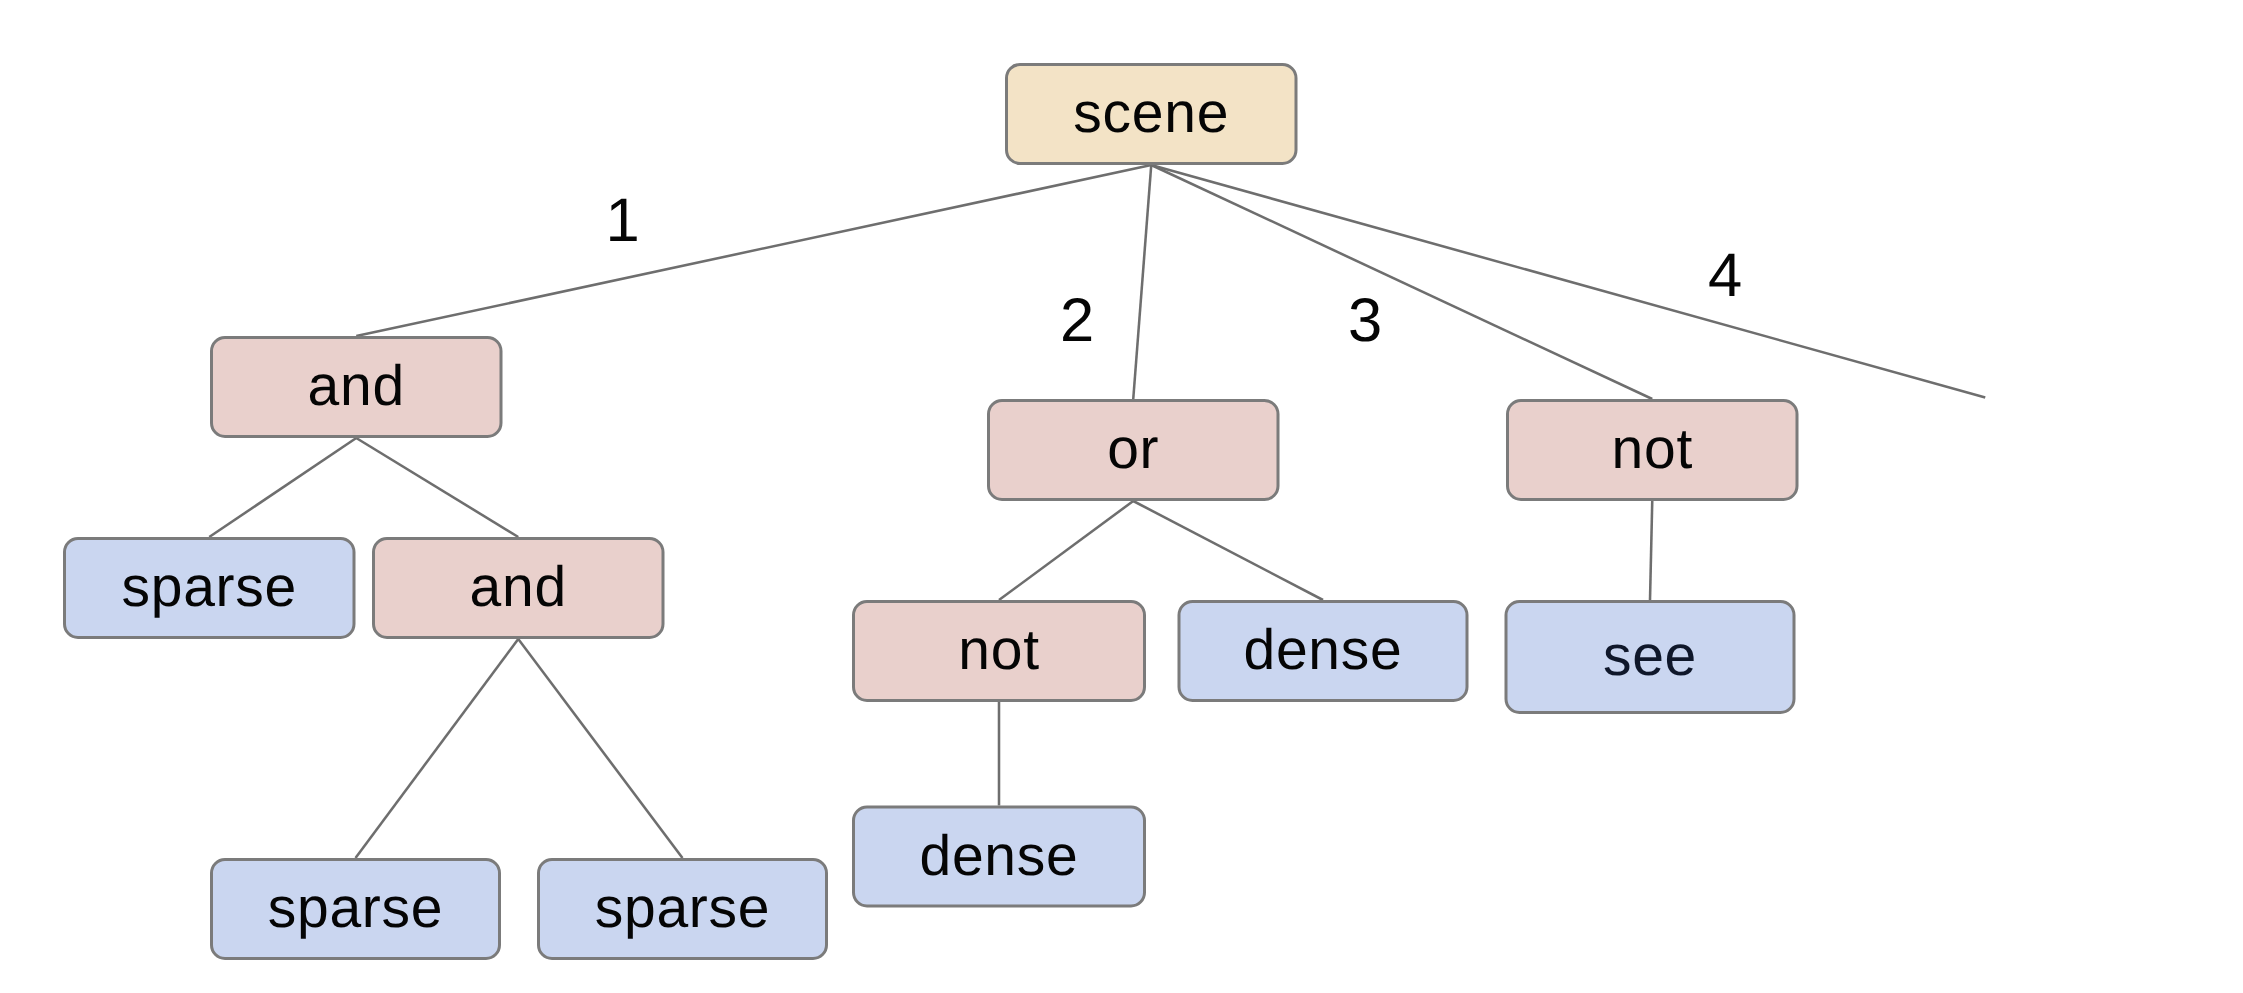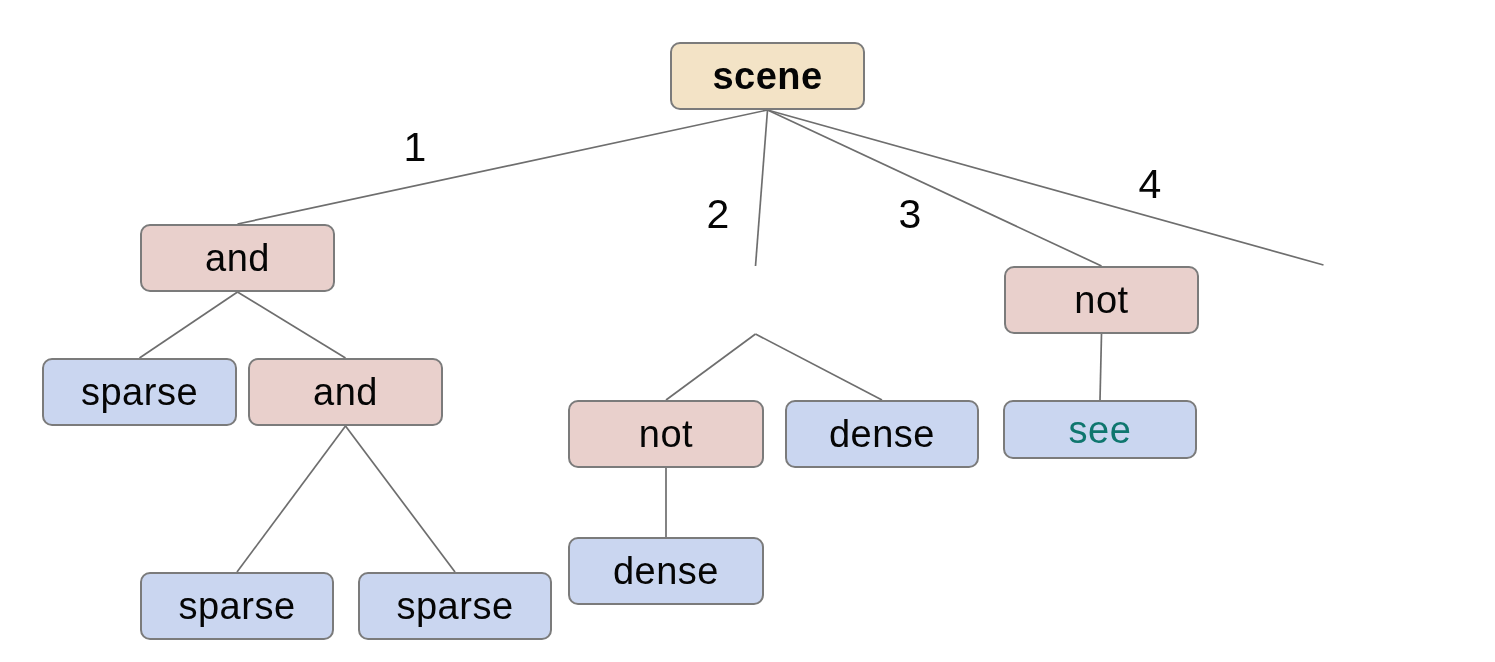--- a/index.html
+++ b/index.html
@@ -63,24 +63,25 @@
       <line x1="345.5" y1="426" x2="455" y2="572" stroke="#6e6e6e" stroke-width="1.7"></line>
       <line x1="755.5" y1="334" x2="666" y2="400" stroke="#6e6e6e" stroke-width="1.7"></line>
       <line x1="755.5" y1="334" x2="882" y2="400" stroke="#6e6e6e" stroke-width="1.7"></line>
       <line x1="666" y1="468" x2="666" y2="537" stroke="#6e6e6e" stroke-width="1.7"></line>
       <line x1="1101.5" y1="334" x2="1100" y2="400" stroke="#6e6e6e" stroke-width="1.7"></line>
     </svg>
 <div class="edge-label" style="left: 415px; top: 147px; color: rgb(5, 5, 5);">1</div>
     <div class="edge-label" style="left: 718px; top: 214px; color: rgb(5, 5, 5);">2</div>
     <div class="edge-label" style="left: 910px; top: 214px; color: rgb(5, 5, 5);">3</div>
     <div class="edge-label" style="left: 1150px; top: 184px; color: rgb(5, 5, 5);">4</div>
-    <div class="node node-root" style="left: 670px; top: 42px; width: 195px; height: 68px; background: rgb(243, 227, 198); border-color: rgb(123, 123, 123); color: rgb(5, 5, 5); font-weight: bold;">scene</div>
+    <div class="node node-root" style="left: 670px; top: 42px; width: 195px; height: 68px; background: rgb(243, 227, 198); border-color: rgb(123, 123, 123); color: rgb(5, 5, 5);">scene</div>
     <div class="node node-operator" style="left: 140px; top: 224px; width: 195px; height: 68px; background: rgb(233, 208, 204); border-color: rgb(123, 123, 123); color: rgb(5, 5, 5);">and</div>
+    <div class="node node-operator" style="left: 658px; top: 266px; width: 195px; height: 68px; background: rgb(233, 208, 204); border-color: rgb(123, 123, 123); color: rgb(5, 5, 5);">or</div>
     <div class="node node-operator" style="left: 1004px; top: 266px; width: 195px; height: 68px; background: rgb(233, 208, 204); border-color: rgb(123, 123, 123); color: rgb(5, 5, 5);">not</div>
     <div class="node node-leaf" style="left: 42px; top: 358px; width: 195px; height: 68px; background: rgb(202, 214, 240); border-color: rgb(123, 123, 123); color: rgb(5, 5, 5);">sparse</div>
     <div class="node node-operator" style="left: 248px; top: 358px; width: 195px; height: 68px; background: rgb(233, 208, 204); border-color: rgb(123, 123, 123); color: rgb(5, 5, 5);">and</div>
     <div class="node node-operator" style="left: 568px; top: 400px; width: 196px; height: 68px; background: rgb(233, 208, 204); border-color: rgb(123, 123, 123); color: rgb(5, 5, 5);">not</div>
     <div class="node node-leaf" style="left: 785px; top: 400px; width: 194px; height: 68px; background: rgb(202, 214, 240); border-color: rgb(123, 123, 123); color: rgb(5, 5, 5);">dense</div>
-    <div class="node node-leaf" style="left: 1003px; top: 400px; width: 194px; height: 59px; background: rgb(202, 214, 240); border-color: rgb(123, 123, 123); color: #0f766e;">see</div>
+    <div class="node node-leaf" style="left: 1003px; top: 400px; width: 194px; height: 76px; background: rgb(202, 214, 240); border-color: rgb(123, 123, 123); color: #0f172a;">see</div>
     <div class="node node-leaf" style="left: 568px; top: 537px; width: 196px; height: 68px; background: rgb(202, 214, 240); border-color: rgb(123, 123, 123); color: rgb(5, 5, 5);">dense</div>
     <div class="node node-leaf" style="left: 140px; top: 572px; width: 194px; height: 68px; background: rgb(202, 214, 240); border-color: rgb(123, 123, 123); color: rgb(5, 5, 5);">sparse</div>
     <div class="node node-leaf" style="left: 358px; top: 572px; width: 194px; height: 68px; background: rgb(202, 214, 240); border-color: rgb(123, 123, 123); color: rgb(5, 5, 5);">sparse</div>
   </div>
 
 </body></html>

